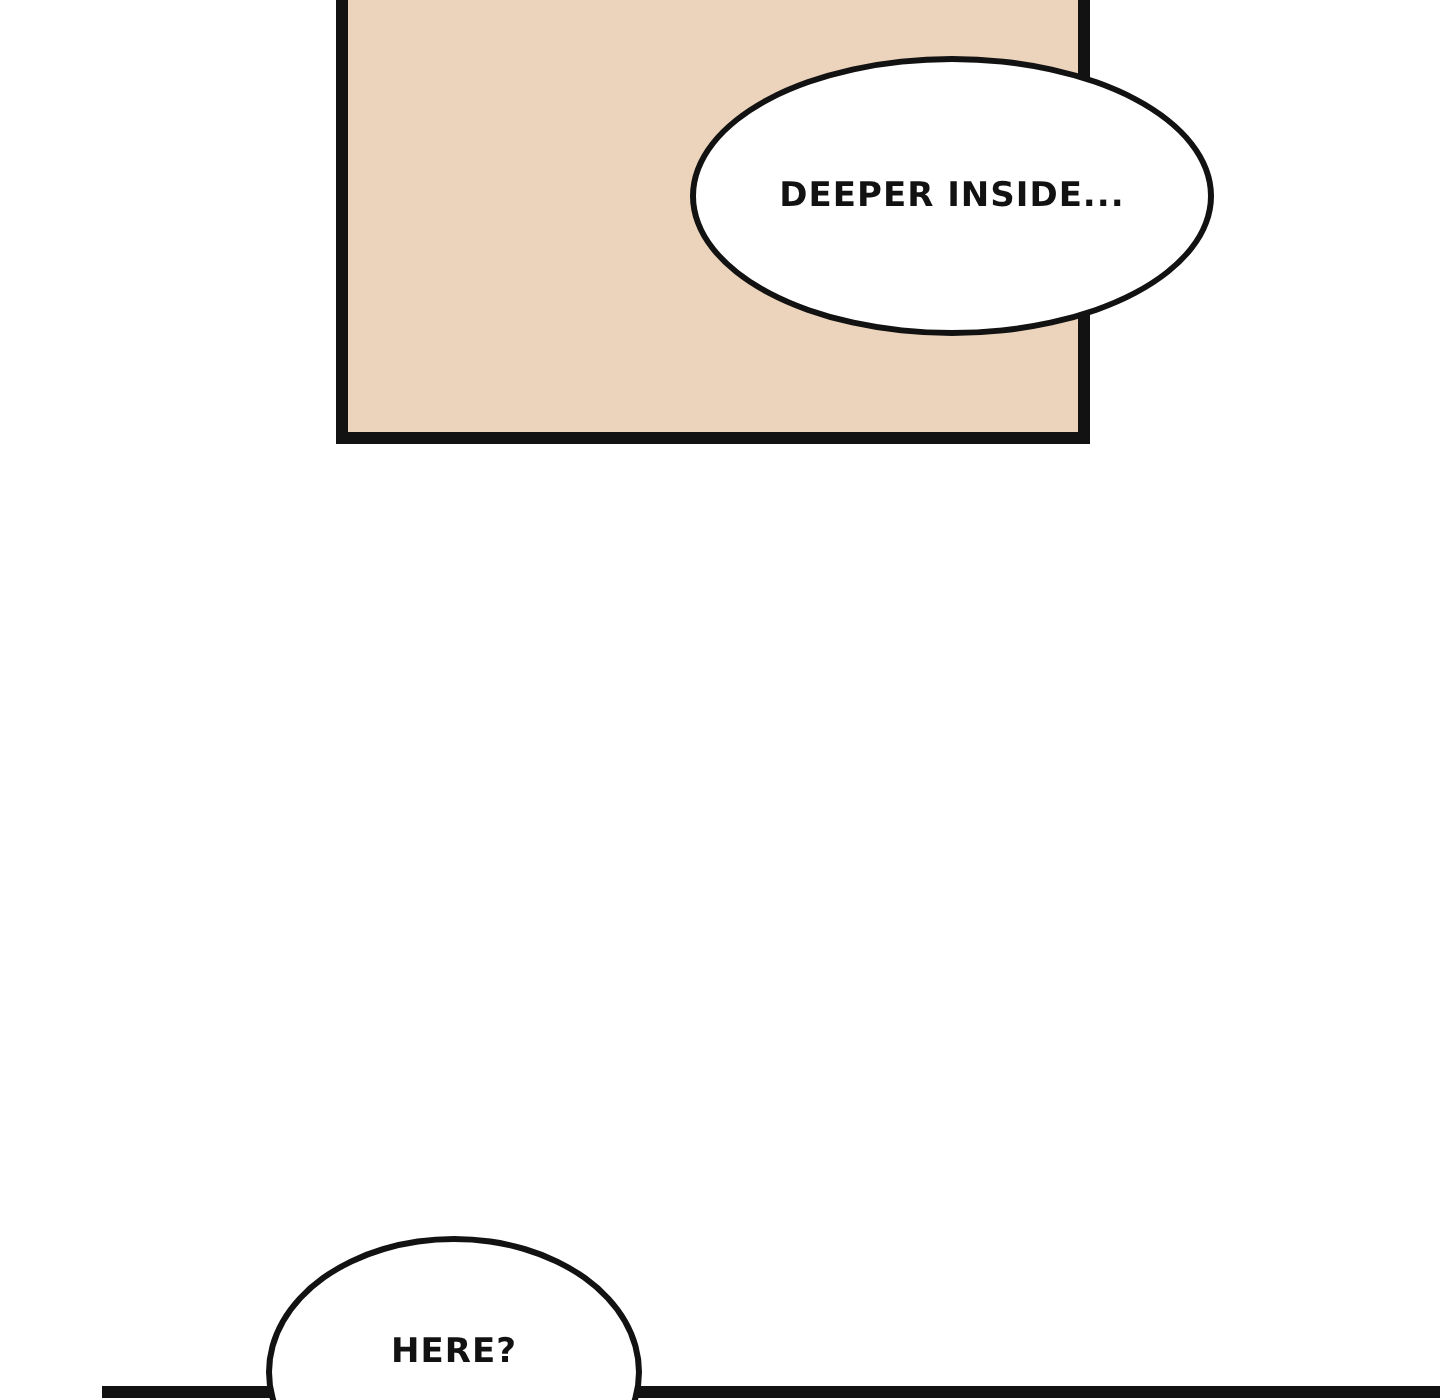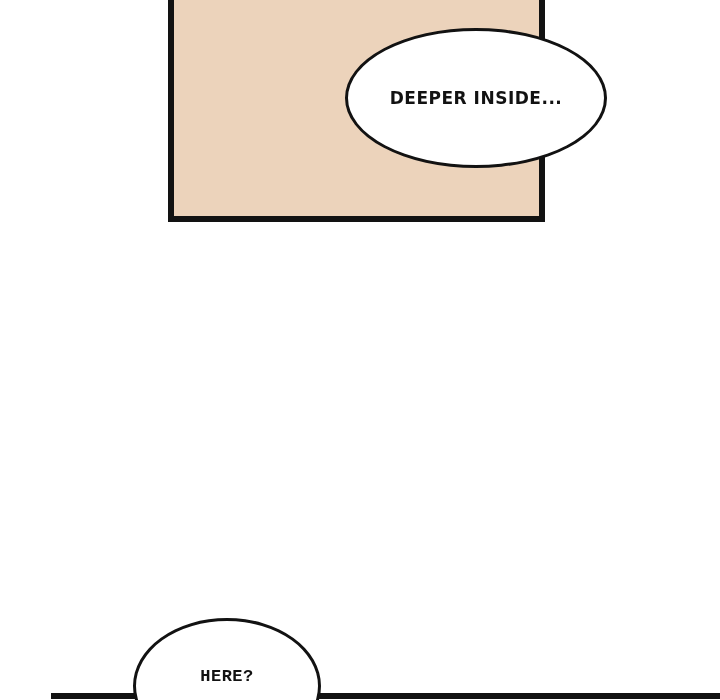--- a/index.html
+++ b/index.html
@@ -58,21 +58,20 @@
   .bubble-text {
     color: var(--ink, #121212);
     font-size: 17px;
     font-weight: 600;
     letter-spacing: 0.5px;
     white-space: nowrap;
     text-align: center;
   }
   .bubble-bottom .bubble-text {
     transform: translateY(-10px);
-    font-family: Liberation Mono, monospace;
   }
   
   .bottom-rule {
     position: absolute;
     left: 51px;
     top: 693px;
     width: 669px;
     height: 6px;
     background: var(--ink, #121212);
     z-index: 1;

